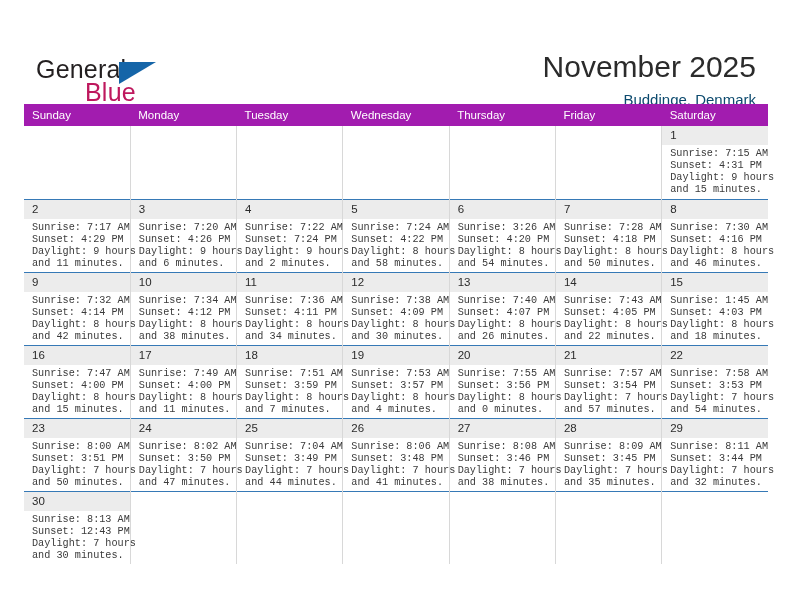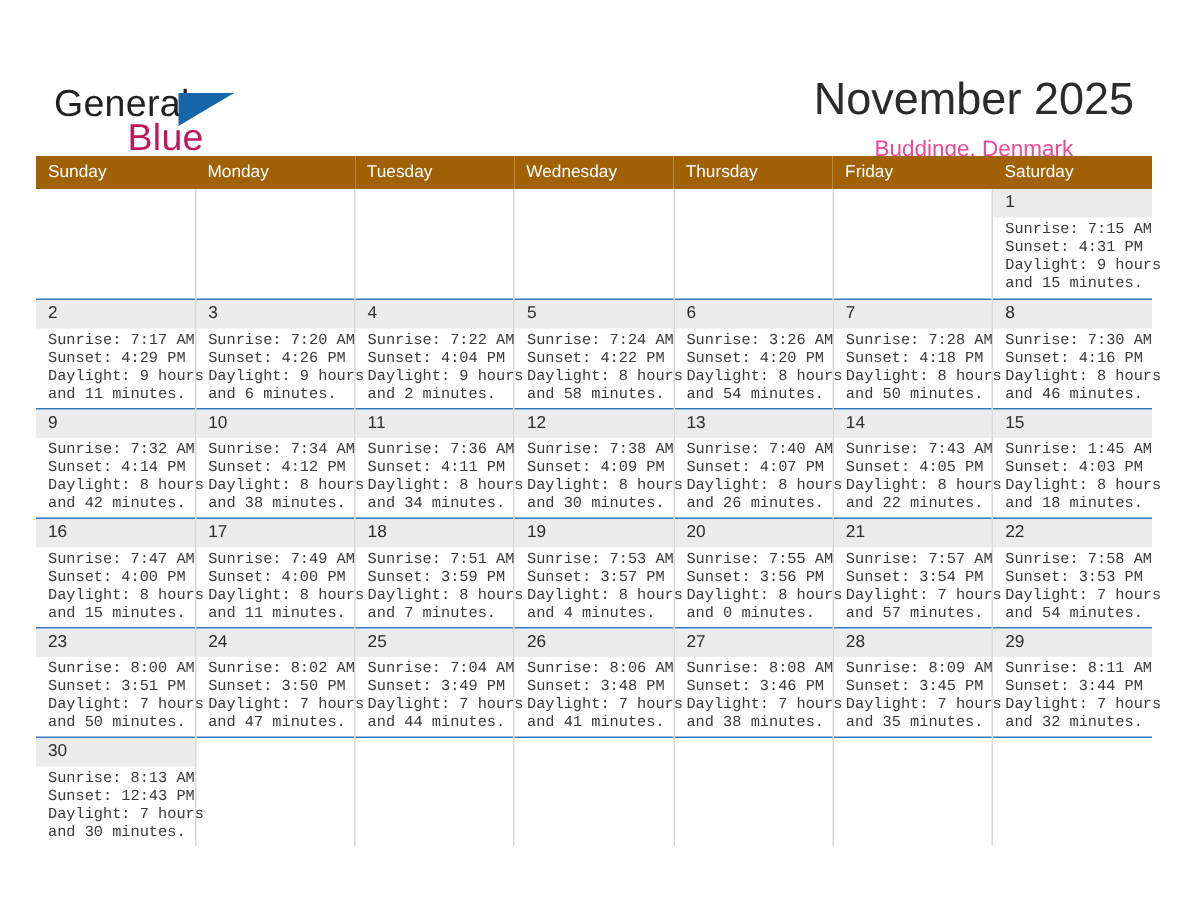--- a/index.html
+++ b/index.html
@@ -62,48 +62,48 @@
     width: 0;
     height: 0;
     border-left: 37px solid #1565a8;
     border-bottom: 22px solid transparent;
   }
 
   .title-block {
     position: absolute;
     right: 36px;
     top: 32px;
-    text-align: center;
+    text-align: right;
   }
   .title-main {
     font-size: 30px;
     line-height: 36px;
     color: #2b2b2b;
     font-weight: normal;
     white-space: nowrap;
   }
   .title-sub {
     font-size: 15px;
     line-height: 22px;
-    color: #ec4899;
+    color: #0c4a6e;
     margin-top: 4px;
     white-space: nowrap;
   }
 
   
   .calendar {
     position: absolute;
     left: 24px;
     top: 104px;
     width: 744px;
     border-collapse: collapse;
     table-layout: fixed;
   }
   .calendar th {
-    background: #a16207;
+    background: #a21caf;
     color: #ffffff;
     font-size: 11.5px;
     font-weight: normal;
     text-align: left;
     padding: 5px 0 5px 8px;
     height: 19px;
     box-sizing: border-box;
     border: none;
   }
   .calendar td {
@@ -245,21 +245,21 @@
                 <div>Daylight: 9 hours</div>
                 <div>and 6 minutes.</div>
               </div>
             </div>
           </td>
           <td>
             <div class="cell-inner">
               <div class="daynum">4</div>
               <div class="details">
                 <div>Sunrise: 7:22 AM</div>
-                <div>Sunset: 4:04 PM</div>
+                <div>Sunset: 7:24 PM</div>
                 <div>Daylight: 9 hours</div>
                 <div>and 2 minutes.</div>
               </div>
             </div>
           </td>
           <td>
             <div class="cell-inner">
               <div class="daynum">5</div>
               <div class="details">
                 <div>Sunrise: 7:24 AM</div>

